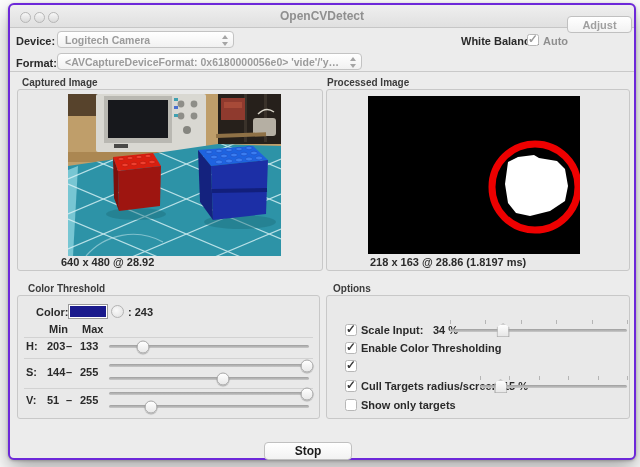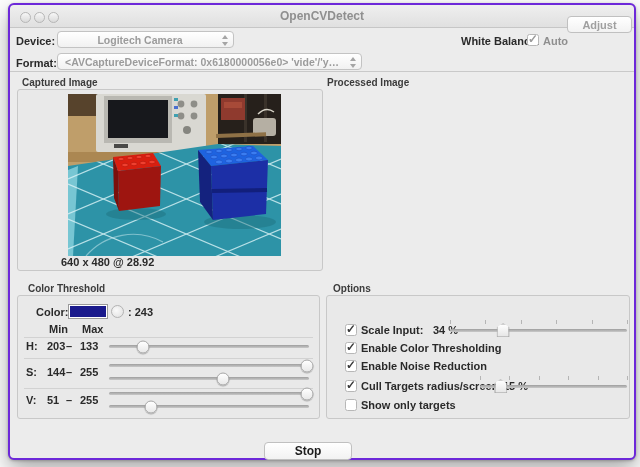--- a/index.html
+++ b/index.html
@@ -12,21 +12,21 @@
     background:linear-gradient(#efefef,#e0e0e0);border-bottom:1px solid #c6c6c6;
     border-radius:6px 6px 0 0;}
   .title{position:absolute;left:0;right:0;top:4px;text-align:center;font-size:12px;color:#8f8f8f;font-weight:bold;}
   .tl{position:absolute;top:7px;width:9px;height:9px;border-radius:50%;
     background:linear-gradient(#f7f7f7,#dadada);border:1px solid #b6b6b6;}
   .lbl{position:absolute;font-size:11px;font-weight:bold;color:#2a2a2a;white-space:nowrap;}
   .glbl{position:absolute;font-size:10px;font-weight:bold;color:#3c3c3c;white-space:nowrap;}
   .popup{position:absolute;height:17px;background:linear-gradient(#ffffff,#f1f1f1);
     border:1px solid #c3c3c3;border-radius:4px;font-size:10.5px;color:#9b9b9b;font-weight:bold;
     line-height:17px;padding:0 18px 0 7px;white-space:nowrap;overflow:hidden;text-overflow:ellipsis;
-    box-sizing:border-box;text-align:center;}
+    box-sizing:border-box;}
   .stepper{position:absolute;right:4px;top:3px;width:8px;height:11px;}
   .stepper i{position:absolute;left:1px;width:0;height:0;border-left:3.5px solid transparent;border-right:3.5px solid transparent;}
   .stepper .up{top:0;border-bottom:4px solid #a5a5a5;}
   .stepper .dn{bottom:0;border-top:4px solid #a5a5a5;}
   .btn{position:absolute;background:linear-gradient(#ffffff,#f2f2f2);border:1px solid #c0c0c0;
     border-radius:4px;font-size:11px;font-weight:bold;text-align:center;box-sizing:border-box;}
   .sep{position:absolute;height:1px;background:#c9c9c9;}
   .gbox{position:absolute;background:#e9e9e9;border:1px solid #c8c8c8;border-radius:3px;}
   .info{position:absolute;font-size:11px;font-weight:bold;color:#2b2b2b;white-space:nowrap;padding-left:37px;}
   .cb{position:absolute;width:12px;height:12px;background:#ffffff;border:1px solid #b7b7b7;
@@ -187,20 +187,30 @@
                 <ellipse cx="181" cy="65" rx="3.6" ry="1.9"></ellipse>
                 <ellipse cx="191" cy="64" rx="3.6" ry="1.9"></ellipse>
             </g>
           </g>
         </svg>
       </div>
       <div class="info" style="left:6px;top:166px">640 x 480 @ 28.92</div>
     </div>
 
     <div class="glbl" style="left:317px;top:72px">Processed Image</div>
+    <div class="gbox" style="left:316px;top:84px;width:302px;height:180px">
+      <div style="position:absolute;left:41px;top:6px">
+        <svg width="212" height="158" viewBox="0 0 212 158">
+          <rect x="0" y="0" width="212" height="158" fill="#000000"></rect>
+          <polygon fill="#ffffff" points="140,66 150,61 166,59 171,62 189,65 197,73 200,90 197,105 182,115 162,120 148,117 140,107 137,88"></polygon>
+          <circle cx="167" cy="91" r="43" fill="none" stroke="#ee0000" stroke-width="7"></circle>
+        </svg>
+      </div>
+      <div class="info" style="left:6px;top:166px">218 x 163 @ 28.86 (1.8197 ms)</div>
+    </div>
 
     <div class="glbl" style="left:18px;top:278px">Color Threshold</div>
     <div class="gbox" style="left:7px;top:290px;width:301px;height:122px">
       <div class="lbl" style="left:18px;top:10px">Color:</div>
       <div class="swatch" style="left: 50px; top: 8px; width: 40px; height: 15px; background: rgb(26, 26, 140);"></div>
       <div class="knob" style="left:93px;top:9px"></div>
       <div class="val" style="left:110px;top:10px">: 243</div>
       <div class="lbl" style="left:31px;top:27px">Min</div>
       <div class="lbl" style="left:64px;top:27px">Max</div>
       <div class="sep" style="left:6px;top:41px;width:289px;background:#d2d2d2"></div>
@@ -259,21 +269,20 @@
       </div>
 
       <div class="cb checked" style="left:18px;top:46px">
           <span class="mark">✓</span>
         </div>
       <div class="lbl" style="left:34px;top:46px">Enable Color Thresholding</div>
 
       <div class="cb checked" style="left:18px;top:64px">
           <span class="mark">✓</span>
         </div>
-      <div class="lbl" style="left:34px;top:64px">Enable Noise Reduction</div>
 
       <div class="cb checked" style="left:18px;top:84px">
           <span class="mark">✓</span>
         </div>
       <div class="lbl" style="left:34px;top:84px">Cull Targets radius/screen:</div>
       <div class="val" style="left:176px;top:84px">15 %</div>
       <div class="ticks" style="left:153px;top:80px;width:147px">
         <i style="left:0%"></i>
           <i style="left:20%"></i>
           <i style="left:40%"></i>

